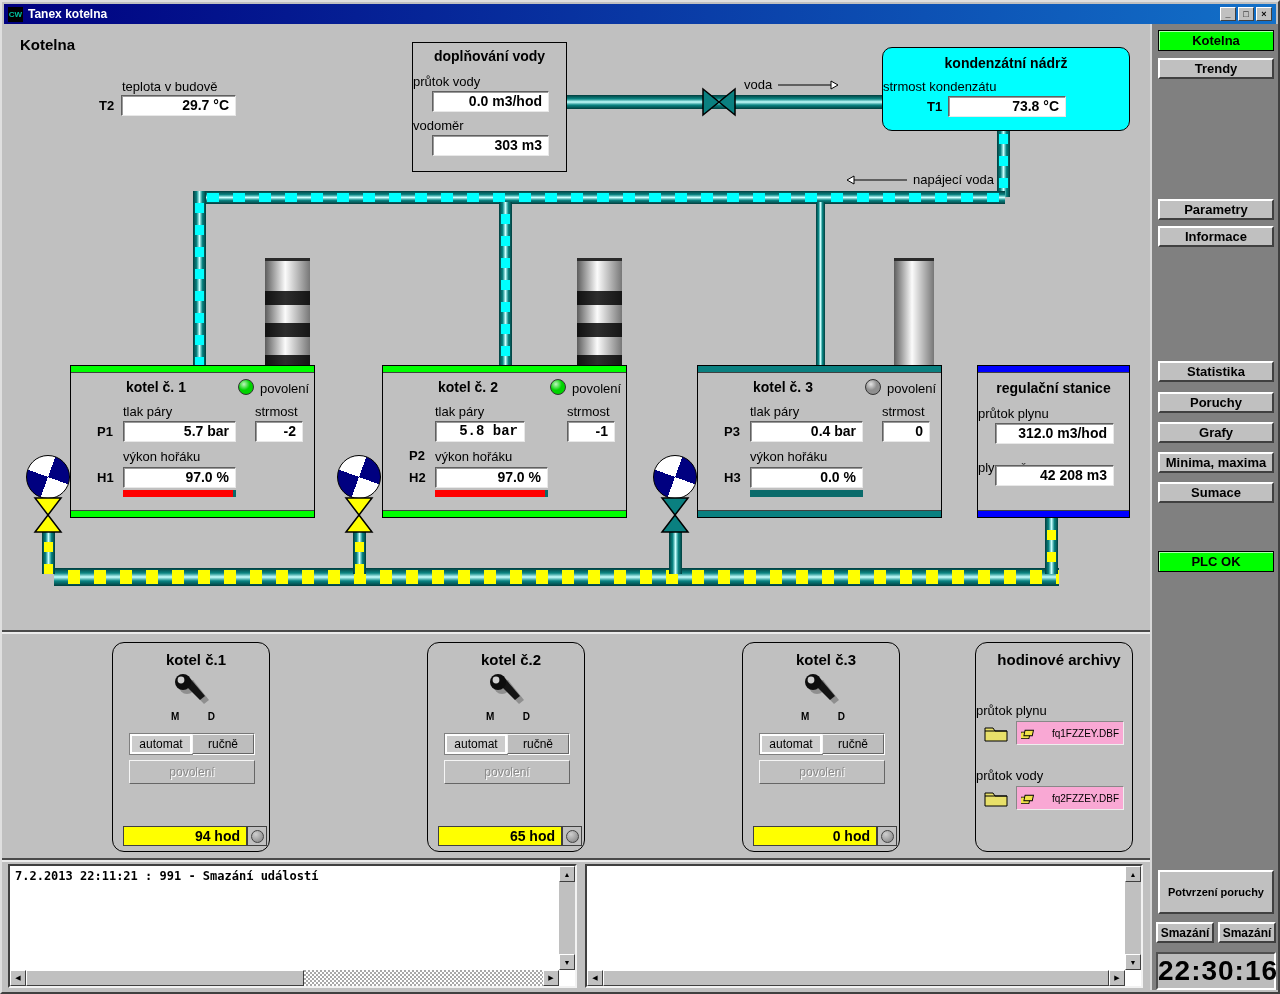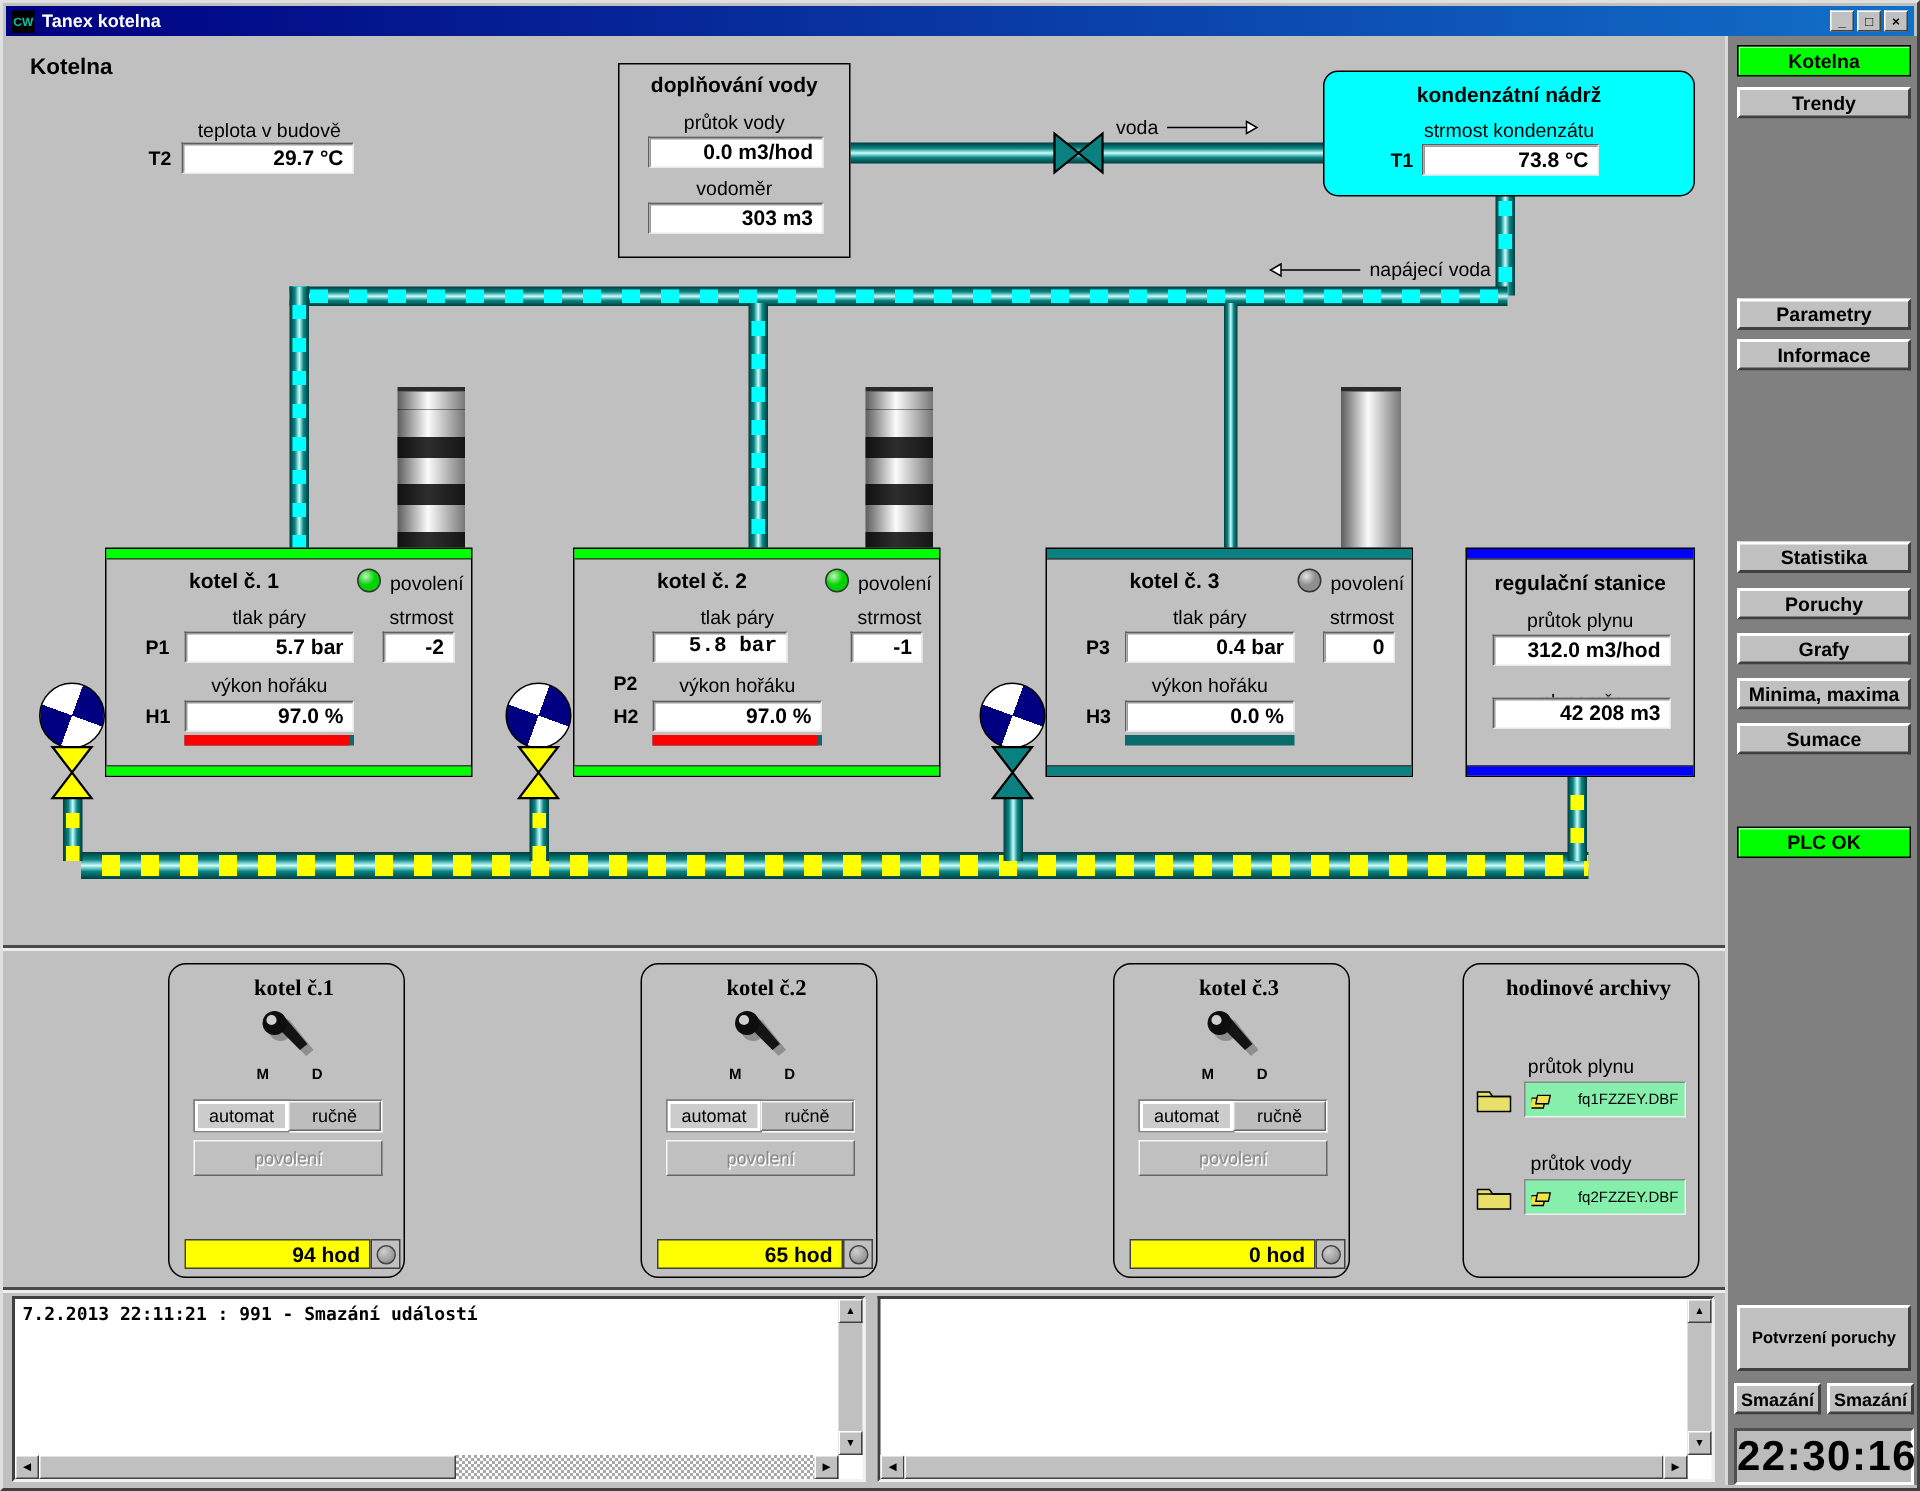--- a/index.html
+++ b/index.html
@@ -13,21 +13,21 @@
     display:flex; align-items:center; justify-content:center; margin-right:5px; }
   .titletext { color:#fff; font-weight:bold; font-size:12px; }
   .winbtns { margin-left:auto; display:flex; gap:2px; }
   .winbtn { width:16px; height:14px; background:#c0c0c0; border:1px solid; border-color:#fff #404040 #404040 #fff;
     font-size:9px; font-weight:bold; display:flex; align-items:center; justify-content:center; color:#000; line-height:1; }
 
   
   .field { position:absolute; background:#fff; border:1px solid; border-color:#606060 #e8e8e8 #e8e8e8 #606060;
     box-shadow:inset 1px 1px 0 #9a9a9a; font-weight:bold; font-size:14px; text-align:right; padding:1px 6px 0 0; color:#000; }
   .lbl { position:absolute; font-size:13px; color:#000; white-space:nowrap; }
-  .lblc { text-align:center; }
+  .lblc { }
   .tag { position:absolute; font-size:13px; font-weight:bold; color:#000; }
   .btitle { position:absolute; font-weight:bold; font-size:14px; color:#000; white-space:nowrap; }
 
   
   .pipe-h { position:absolute; background:linear-gradient(180deg,#013d3d 0%,#0a8583 28%,#c8fffe 50%,#0a8583 72%,#013d3d 100%); }
   .pipe-v { position:absolute; background:linear-gradient(90deg,#013d3d 0%,#0a8583 28%,#c8fffe 50%,#0a8583 72%,#013d3d 100%); }
   .dash-h { position:absolute; left:0; right:0; top:2px; bottom:2px;
     background:repeating-linear-gradient(90deg, transparent 0 14px, var(--dashc) 14px 26px); }
   .dash-v { position:absolute; top:0; bottom:0; left:2px; right:2px;
     background:repeating-linear-gradient(180deg, transparent 0 12px, var(--dashc) 12px 22px); }
@@ -45,36 +45,36 @@
     background:radial-gradient(circle at 35% 30%, rgba(255,255,255,.75), rgba(255,255,255,0) 45%); }
   .pbar { position:absolute; height:7px; background:#0b6b6b; }
   .pfill { height:100%; background:#ff0000; }
 
   .burner { position:absolute; width:44px; height:44px; border-radius:50%; border:1px solid #000;
     background:conic-gradient(from 20deg, #000080 0 25%, #ffffff 0 50%, #000080 0 75%, #ffffff 0); }
   .valve { position:absolute; }
 
   
   .panel { position:absolute; top:640px; height:210px; background:#c0c0c0; border:1px solid #000; border-radius:12px; }
-  .ptitle { position:absolute; left:10px; right:0; top:8px; text-align:center; font-weight:bold; font-size:15px;font-family:Liberation Serif, serif; }
+  .ptitle { position:absolute; left:10px; right:0; top:8px; text-align:center; font-weight:bold; font-size:15px; }
   .seg { position:absolute; height:22px; border:1px solid; border-color:#777 #fff #fff #777; display:flex; }
   .seg > div { width:50%; font-size:12px; display:flex; align-items:center; justify-content:center; }
   .seg-on { background:#cccccc; border:2px solid #fff; outline:1px solid #808080; font-weight:normal; }
   .seg-off { background:#bdbdbd; border:1px solid; border-color:#f5f5f5 #666 #666 #f5f5f5; }
   .dbtn { position:absolute; background:#c0c0c0; border:1px solid; border-color:#f5f5f5 #666 #666 #f5f5f5;
     color:#8a8a8a; text-shadow:1px 1px 0 #fff; font-size:12px; display:flex; align-items:center; justify-content:center; }
   .hoursfield { position:absolute; background:#ffff00; border:1px solid #404040; font-weight:bold; font-size:14px;
     text-align:right; padding:1px 6px 0 0; }
   .hourslamp { position:absolute; width:20px; height:20px; background:#c0c0c0; border:1px solid #404040;
     display:flex; align-items:center; justify-content:center; }
   .hourslamp i { width:13px; height:13px; border-radius:50%; background:radial-gradient(circle at 35% 30%, #cfcfcf, #7d7d7d); border:1px solid #444; display:block; }
   .mdrow { position:absolute; display:flex; justify-content:space-between; font-size:10px; font-weight:bold; }
 
   
-  .filefield { position:absolute; height:24px; background:#86efac; border:1px solid; border-color:#888 #eee #eee #888;
+  .filefield { position:absolute; height:24px; background:#f9a8d4; border:1px solid; border-color:#888 #eee #eee #888;
     display:flex; align-items:center; gap:16px; padding:0 4px; font-size:10px; }
 
   
   .sidebar { position:absolute; left:1148px; top:22px; width:130px; bottom:2px; background:#808080; border-left:2px solid #d8d8d8; }
   .navbtn { position:absolute; left:6px; width:116px; height:21px; font-weight:bold; font-size:13px; color:#000;
     display:flex; align-items:center; justify-content:center; }
   .navbtn.gray { background:#c0c0c0; border:2px solid; border-color:#ffffff #404040 #404040 #ffffff; }
   .navbtn.green { background:#00ff00; border:1px solid #000; box-shadow:inset 1px 1px 0 #b0ffb0; }
   .clock { position:absolute; left:4px; width:120px; height:38px; background:#bcbcbc; border:2px solid; border-color:#505050 #fff #fff #505050;
     font-size:28px; font-weight:bold; text-align:center; line-height:34px; letter-spacing:1px; }

